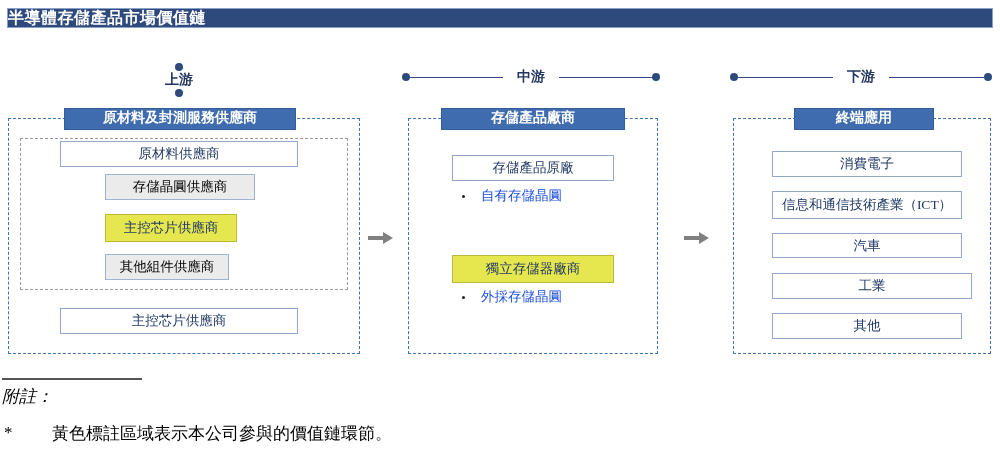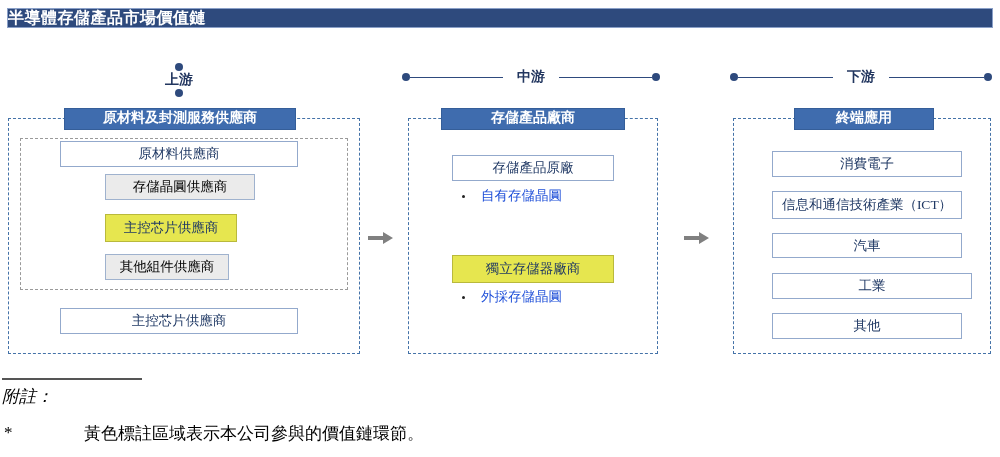--- a/index.html
+++ b/index.html
@@ -207,21 +207,21 @@
   }
   #footnote-star {
     position: absolute;
     left: 4px;
     top: 423px;
     font-size: 17px;
     color: #000000;
   }
   #footnote-text {
     position: absolute;
-    left: 84px;
+    left: 52px;
     top: 422px;
     font-size: 17px;
     color: #000000;
     white-space: nowrap;
   }
 </style>
 </head>
 <body>
 
 <div id="title-bar">

